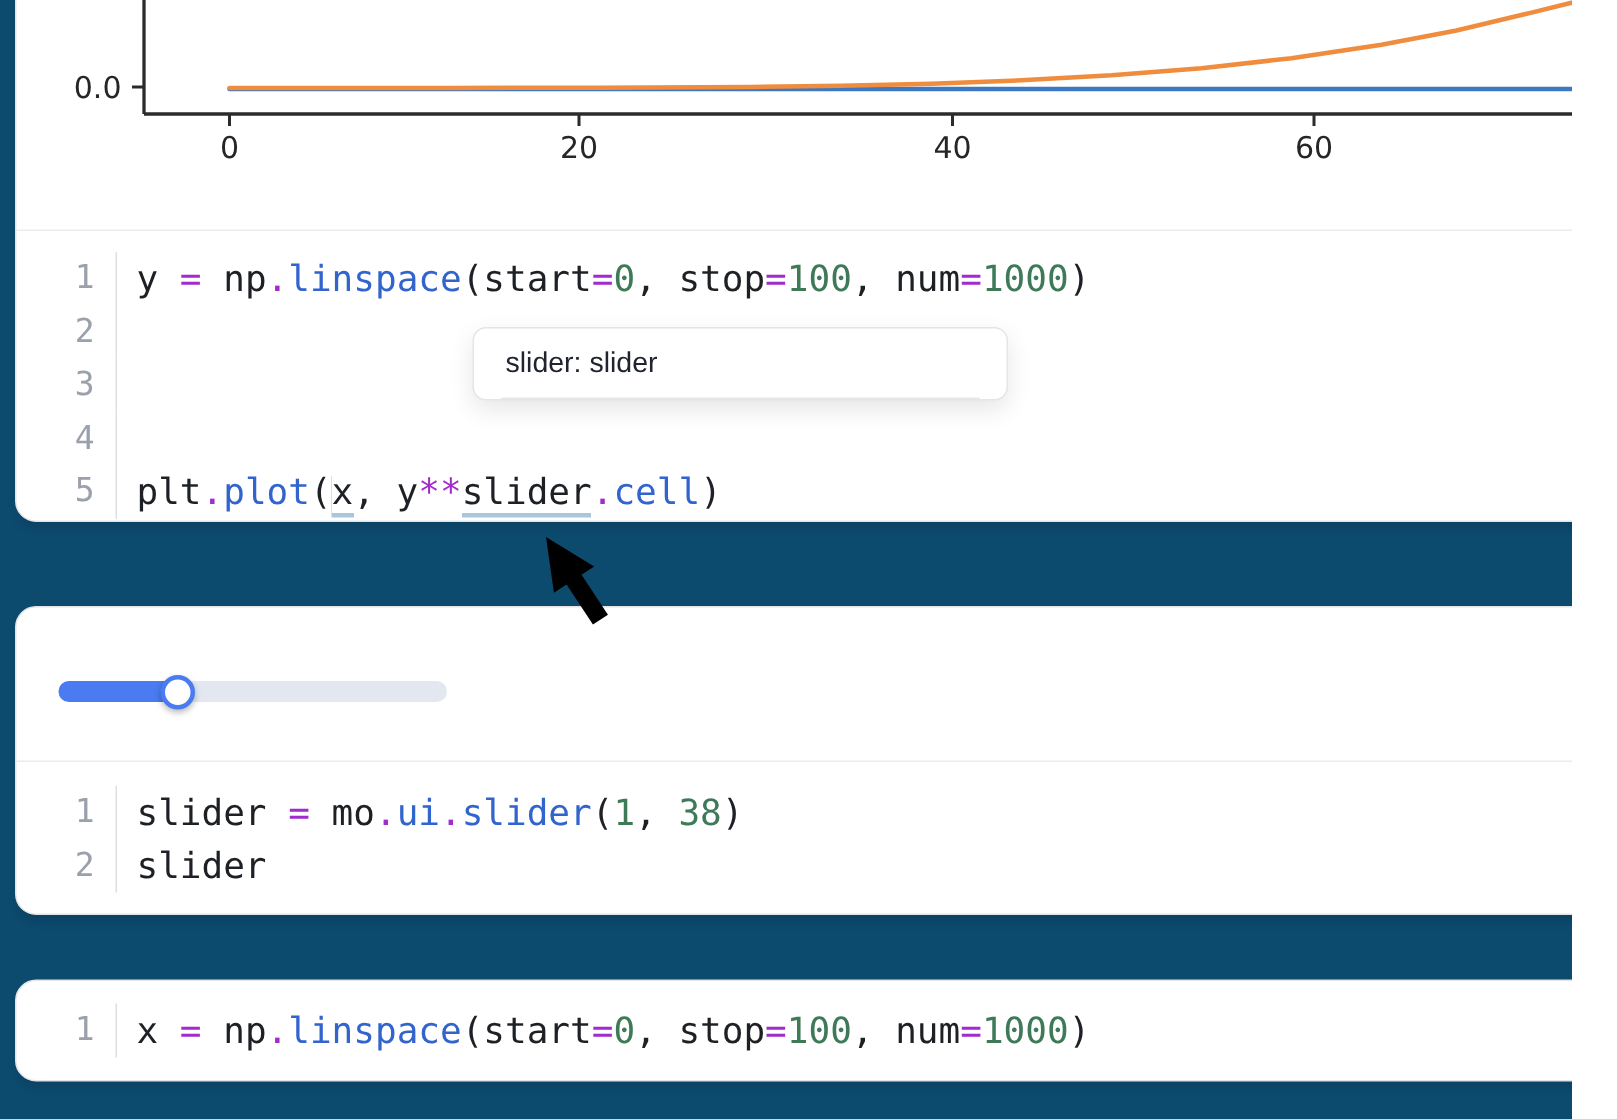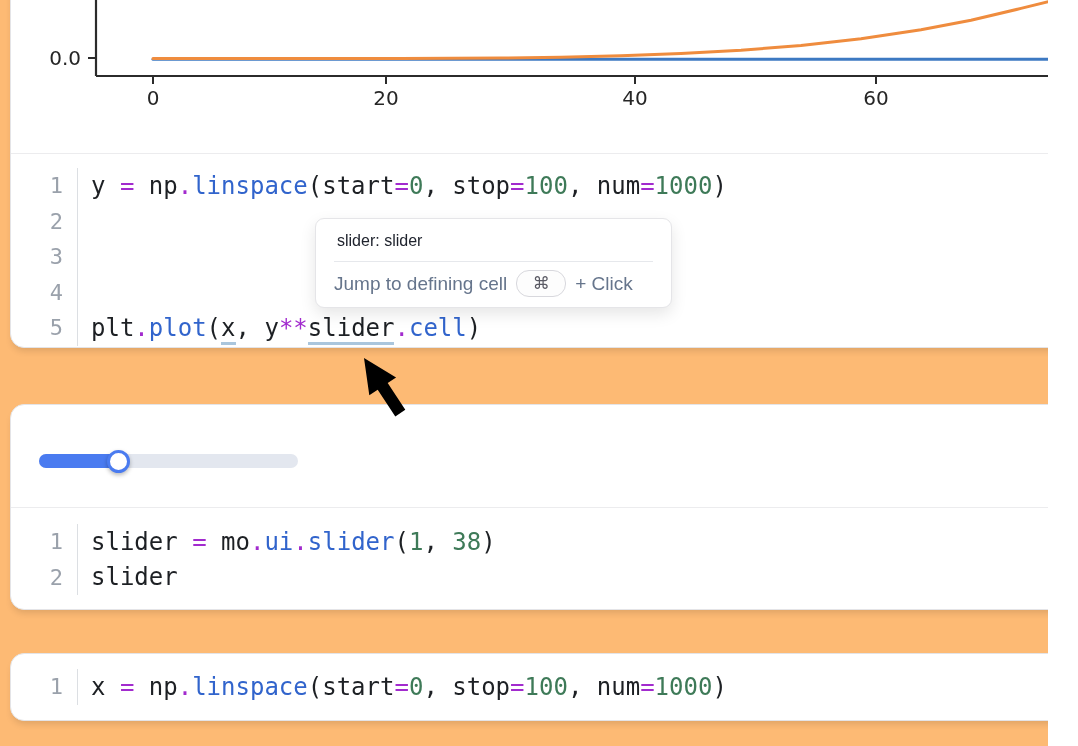--- a/index.html
+++ b/index.html
@@ -1,19 +1,19 @@
 <!DOCTYPE html>
 <html><head>
 <meta charset="utf-8">
 <style>
   * { margin:0; padding:0; box-sizing:border-box; }
   html,body { background:#fff; }
   #canvas {
     position:relative; width:1048px; height:746px;
-    overflow:hidden; background:#fdba74;
+    overflow:hidden; background:#0c4a6e;
     font-family:"Liberation Sans", sans-serif;
   }
   .cell-card {
     position:absolute; left:10px; width:1090px;
     background:#ffffff; border:1px solid #e4e4e7;
     box-shadow:0 5px 7px -2px rgba(0,0,0,0.12);
   }
   #cell-plot { top:-130px; height:478px; border-radius:0 0 14px 14px; }
   #cell-slider { top:404px; height:206px; border-radius:14px; }
   #cell-x { top:653px; height:68px; border-radius:14px; }
@@ -62,21 +62,21 @@
     box-shadow:0 2px 4px rgba(0,0,0,0.28);
   }
 
   
   #tooltip {
     position:absolute; left:315px; top:218px; width:357px;
     background:#ffffff; border:1px solid #e5e5e8; border-radius:9px;
     box-shadow:0 6px 16px rgba(0,0,0,0.10); z-index:30;
   }
   .tooltip-title {
-    padding:13px 21px 11px 21px; font-size:16px; color:#20242e;
+    padding:13px 21px 11px 21px; font-size:19px; color:#20242e;
   }
   .tooltip-divider { height:1px; background:#e6e8ec; margin:0 18px; }
   .tooltip-action-row {
     display:flex; align-items:center; padding:8px 18px 10px 18px; gap:9px;
     font-size:19px; color:#66758c;
   }
   .key-badge {
     display:inline-flex; align-items:center; justify-content:center;
     min-width:50px; height:27px; padding:0 12px;
     border:1.5px solid #d8d8dd; border-radius:13px; background:#fdfdfd;
@@ -128,27 +128,20 @@
         <div class="code-row">
           <div class="gutter">5</div>
           <div class="code-text"><span class="tok-p">plt</span><span class="tok-o">.</span><span class="tok-f">plot</span><span class="tok-p">(</span><span class="tok-p tok-u">x</span><span class="tok-p">, y</span><span class="tok-o">**</span><span class="tok-p tok-u">slider</span><span class="tok-o">.</span><span class="tok-f">cell</span><span class="tok-p">)</span></div>
         </div>
       </div>
   </div>
 
   <div id="tooltip">
     <div class="tooltip-title">slider: slider</div>
     <div class="tooltip-divider"></div>
-    <div class="tooltip-action-row">
-      <span>Jump to defining cell</span>
-      <span class="key-badge">
-        <span>⌘</span>
-      </span>
-      <span>+ Click</span>
-    </div>
   </div>
 
   <svg id="cursor" width="52" height="66" viewBox="0 0 52 66">
     <polygon points="4,2 36.1,21.6 27.7,27.1 45.3,53.8 35.3,60.4 17.7,33.7 9.3,39.2" fill="#000000"></polygon>
   </svg>
 
   <div class="cell-card" id="cell-slider">
     <div class="output-area">
       <div class="slider-track">
         <div class="slider-fill"></div>

